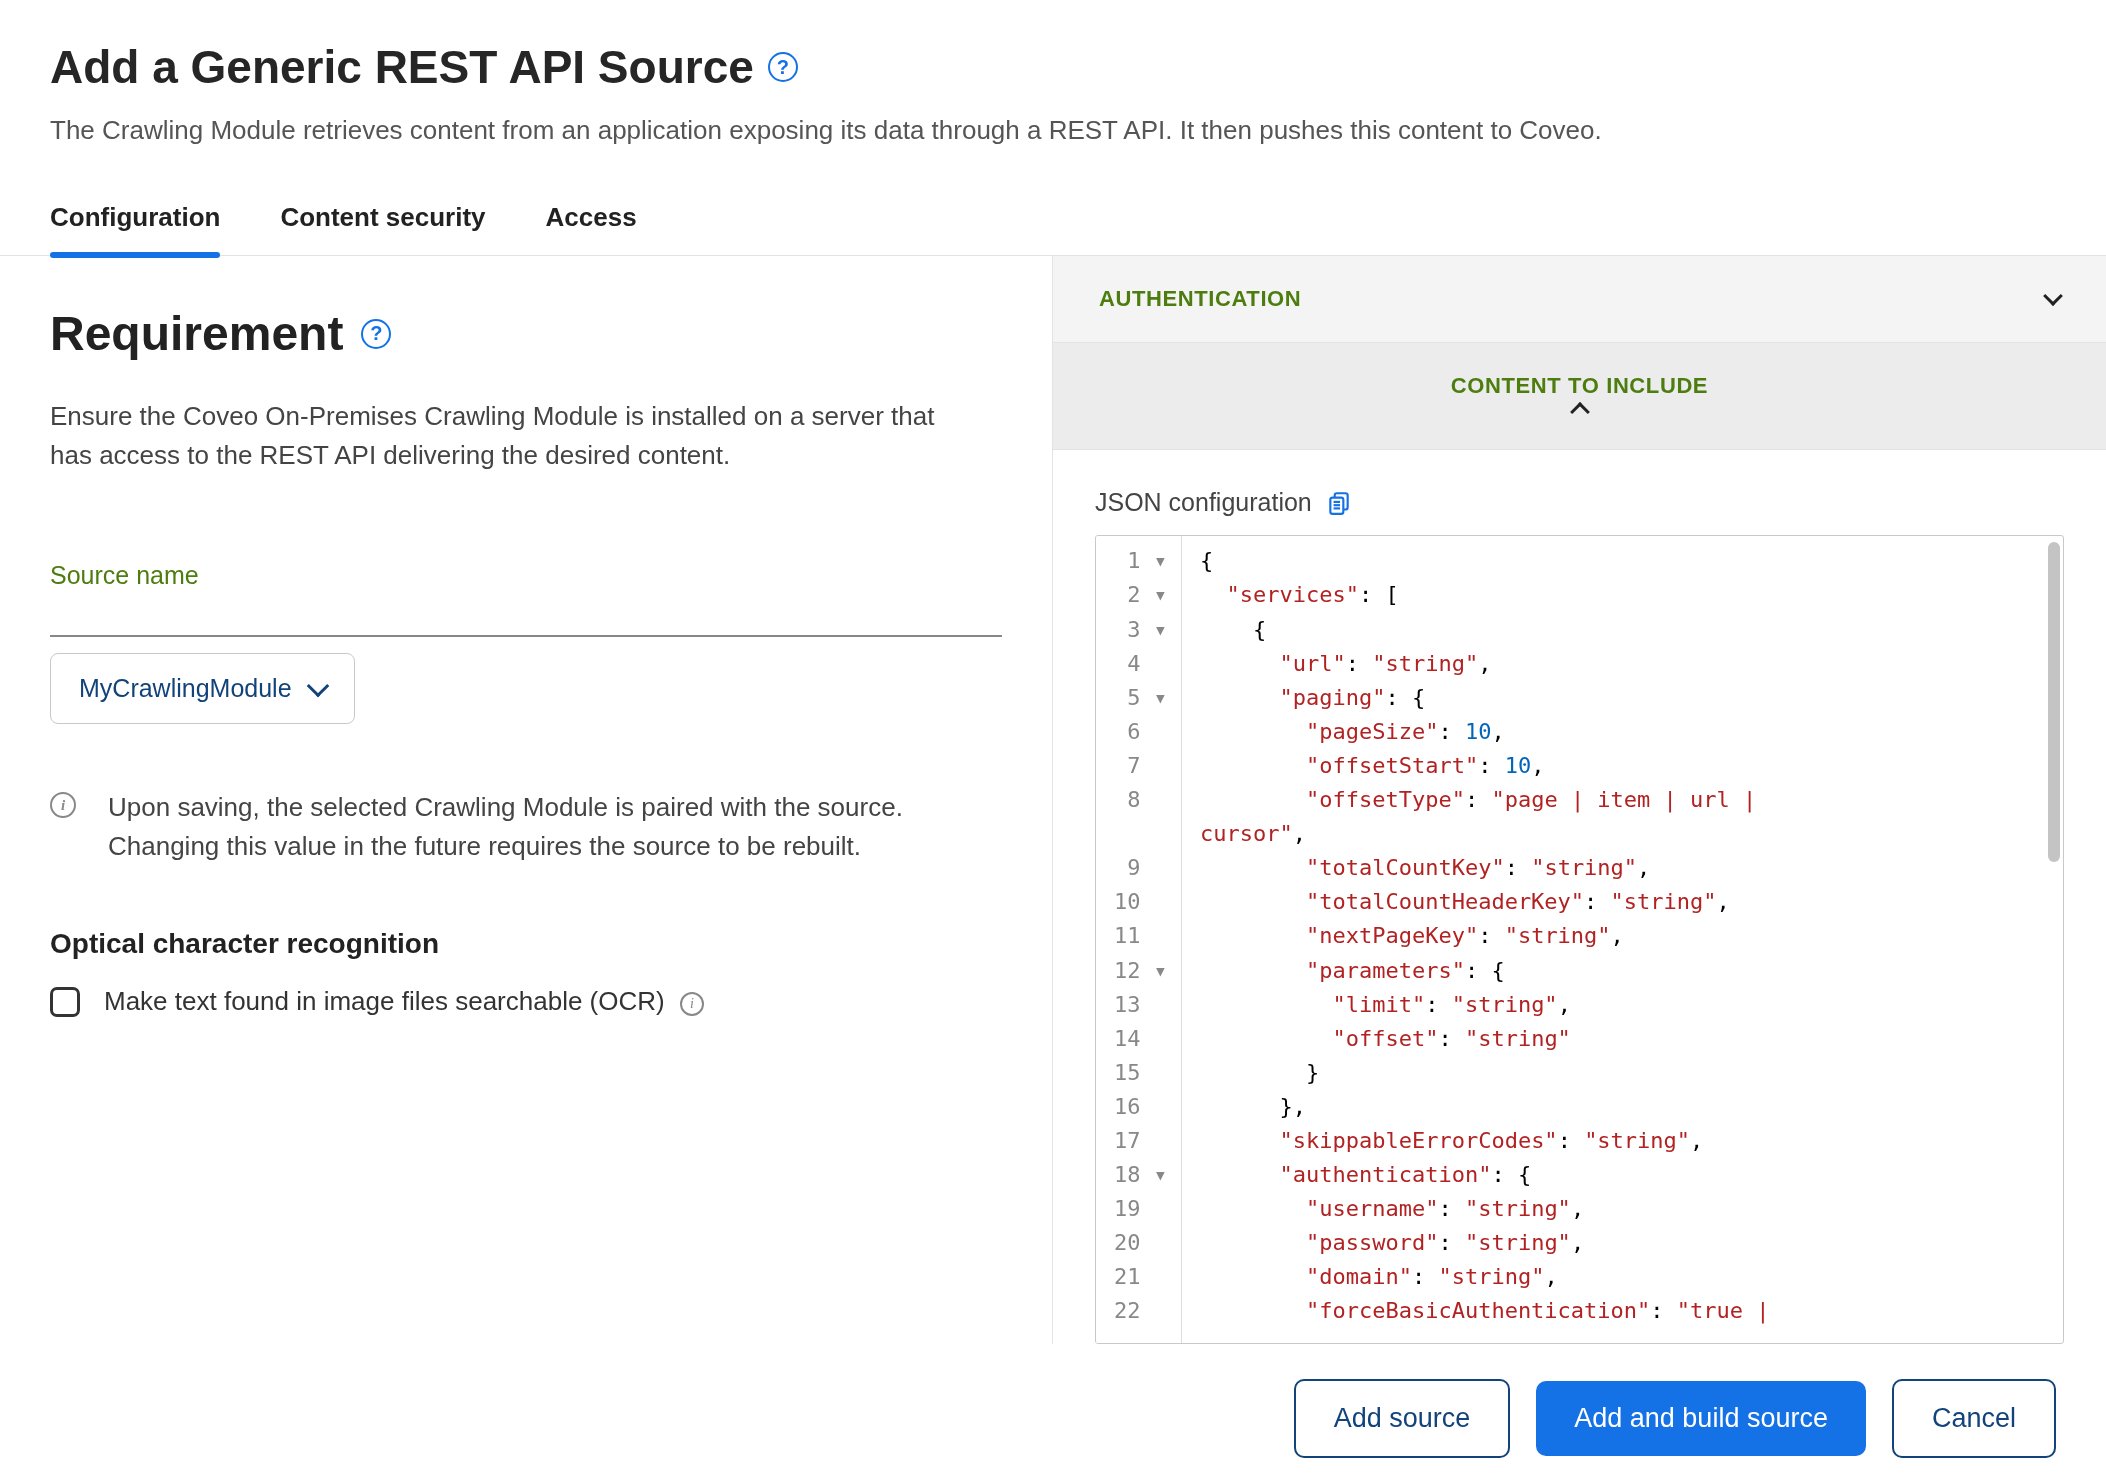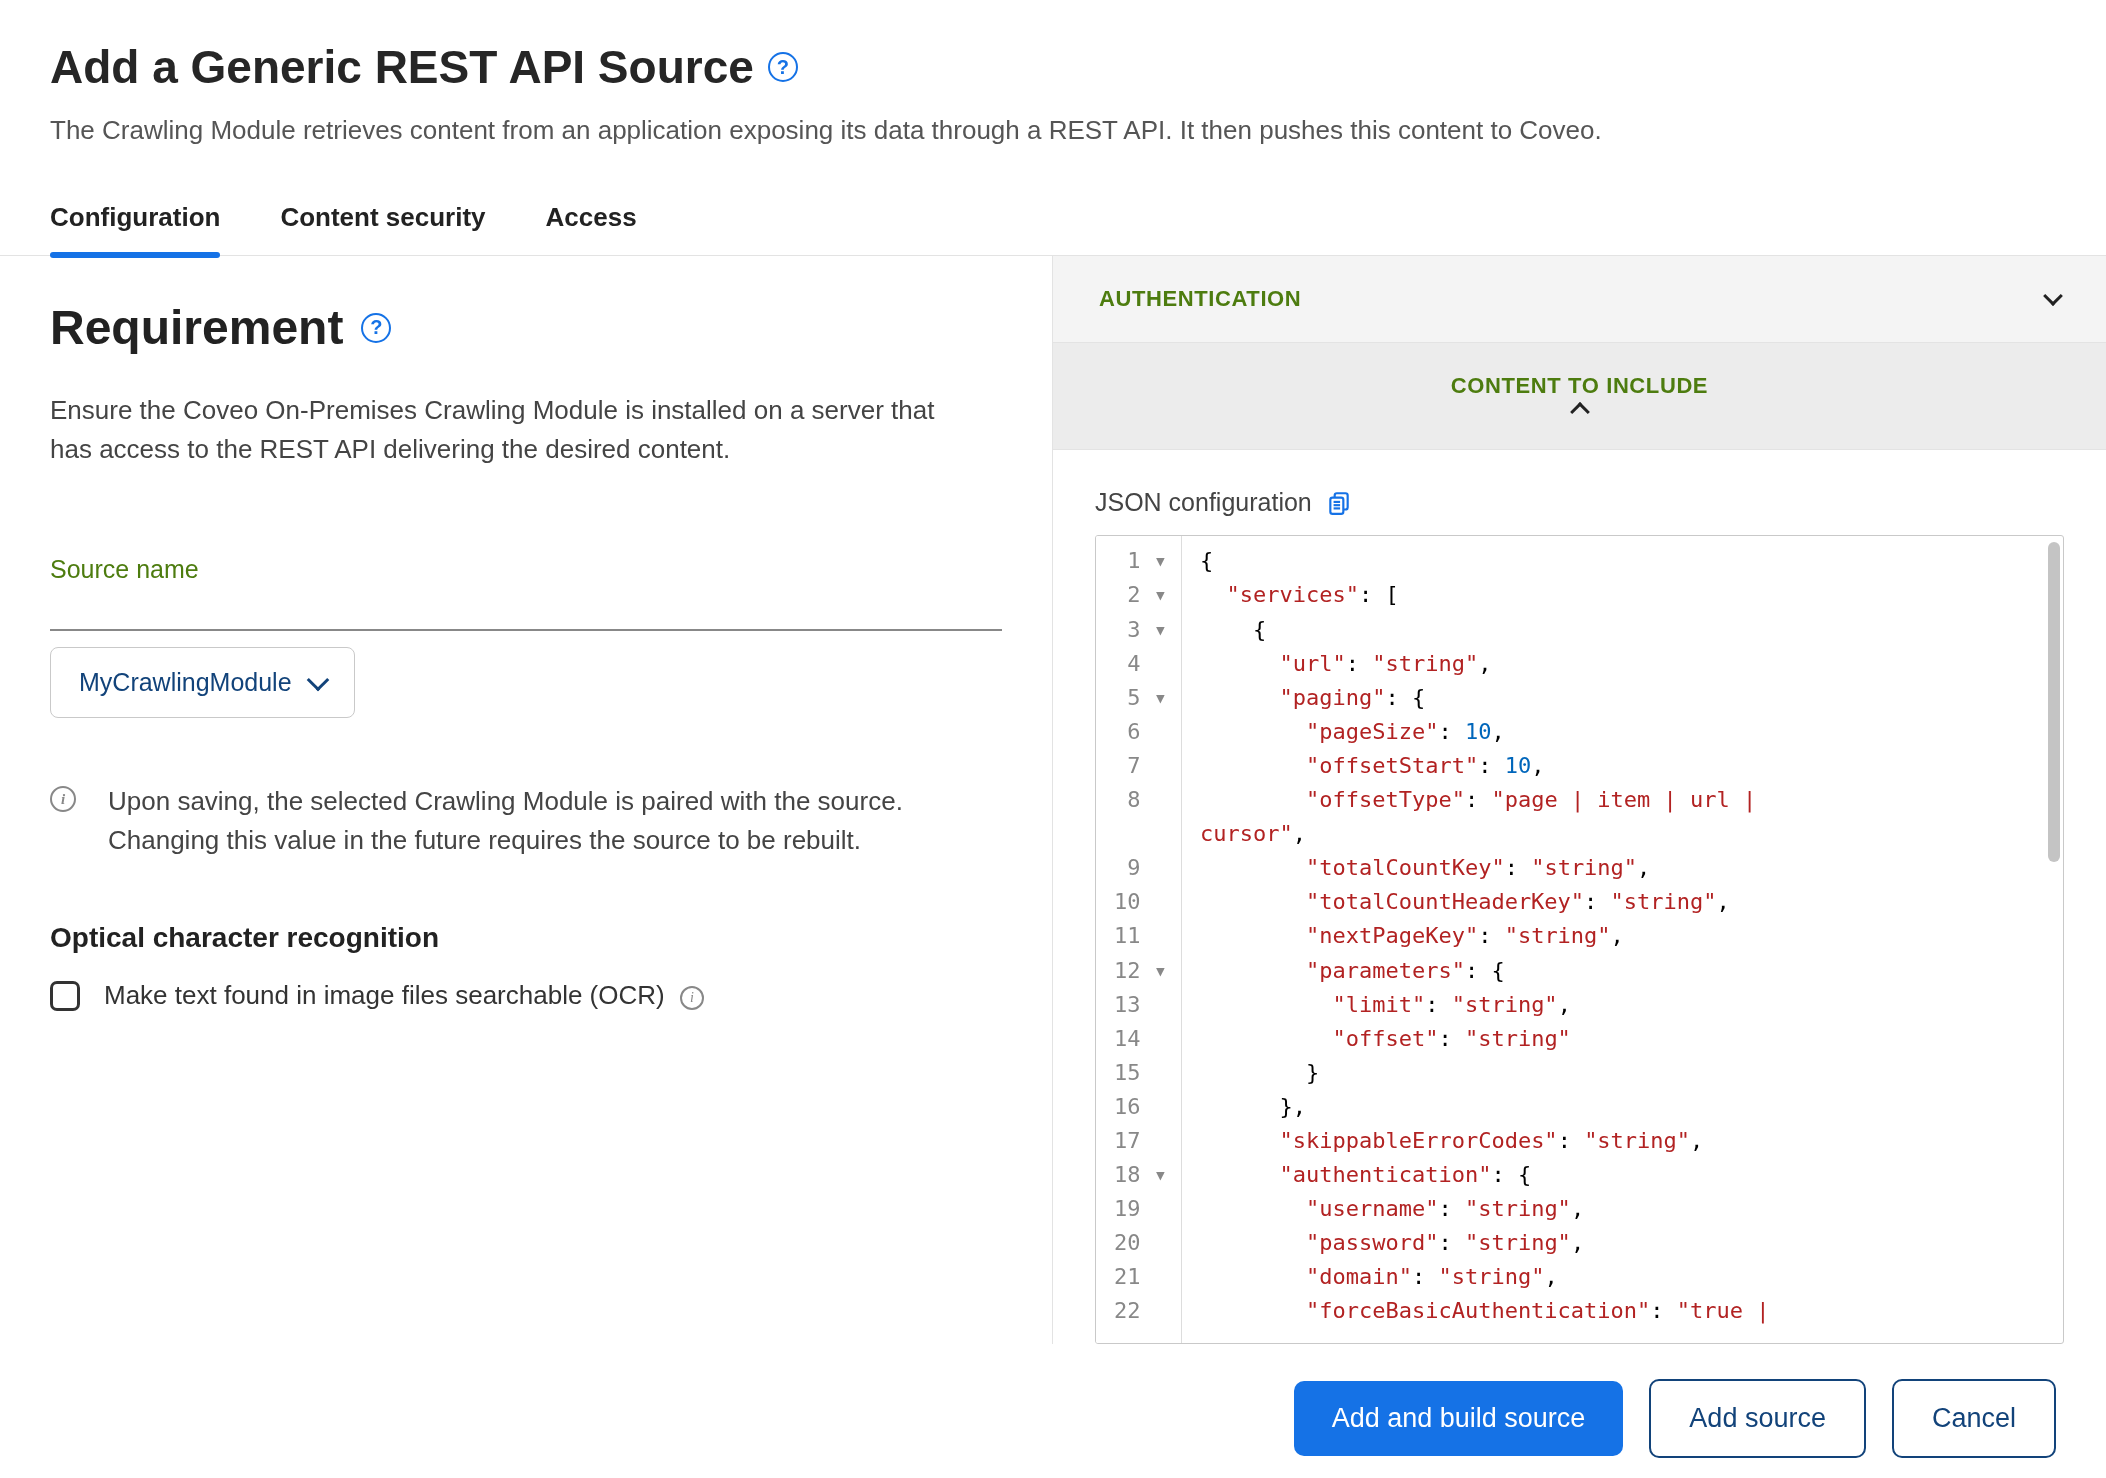--- a/index.html
+++ b/index.html
@@ -9,21 +9,21 @@
   .title-row { display: flex; align-items: center; gap: 14px; }
   .page-title { font-size: 46px; font-weight: 600; color: #262626; }
   .help-circle { width: 30px; height: 30px; border: 2.5px solid #1572E6; border-radius: 50%; color: #1572E6; display: inline-flex; align-items: center; justify-content: center; font-size: 20px; font-weight: 700; flex: 0 0 auto; }
   .subtitle { font-size: 26px; color: #555; margin-top: 18px; line-height: 1.4; }
   .tabs { display: flex; gap: 60px; margin-top: 54px; border-bottom: 1px solid #e3e3e3; padding-left: 50px; text-align: right; }
   .tab { font-size: 26px; font-weight: 700; color: #222; padding-bottom: 22px; position: relative; cursor: pointer; }
   .tab.active::after { content: ""; position: absolute; left: 0; right: 0; bottom: -3px; height: 6px; background: #1572E6; border-radius: 3px; }
   .body { display: flex; height: calc(100% - 270px - 120px); }
   .left { width: 50%; border-right: 1px solid #e3e3e3; padding: 40px 50px 0 50px; overflow: hidden; }
   .right { width: 50%; display: flex; flex-direction: column; }
-  .req-title-row { display: flex; align-items: center; gap: 18px; margin-top: 4px; }
+  .req-title-row { display: flex; align-items: center; gap: 18px; margin-top: 10px; }
   .req-title { font-size: 48px; font-weight: 600; }
   .req-text { font-size: 26px; color: #444; margin-top: 36px; line-height: 1.5; max-width: 920px; }
   .primary-btn { display: inline-block; background: #1572E6; color: #fff; font-size: 27px; font-weight: 600; border: none; border-radius: 10px; padding: 24px 38px; margin-top: 34px; cursor: pointer; }
   .field-label { font-size: 25px; color: #4d7c0f; margin-top: 86px; display: block; }
   .underline-input { width: 100%; border: none; border-bottom: 2px solid #888; font-size: 25px; padding: 10px 0 6px 0; outline: none; background: transparent; }
   .paired-label { font-size: 25px; color: #555; margin-top: 72px; }
   .select-box { display: inline-flex; align-items: center; gap: 18px; border: 1.5px solid #c9c9c9; border-radius: 8px; padding: 20px 28px; margin-top: 16px; color: #12437A; font-size: 25px; font-weight: 500; cursor: pointer; }
   .chevron-down { width: 16px; height: 16px; border-right: 3px solid #12437A; border-bottom: 3px solid #12437A; transform: rotate(45deg); margin-top: -6px; }
   .note-row { display: flex; gap: 32px; margin-top: 64px; align-items: flex-start; }
   .info-icon-circle { width: 26px; height: 26px; border: 2px solid #888; border-radius: 50%; display: flex; align-items: center; justify-content: center; font-size: 15px; color: #888; font-weight: 700; flex: 0 0 auto; margin-top: 4px; font-family: Georgia, serif; font-style: italic;}
@@ -152,17 +152,17 @@
               <div class="gl">22  </div>
             </div>
           <div class="code" id="code"><div><span class="p">{</span></div><div><span class="p">  </span><span class="k">"services"</span><span class="p">: [</span></div><div><span class="p">    {</span></div><div><span class="p">      </span><span class="k">"url"</span><span class="p">: </span><span class="k">"string"</span><span class="p">,</span></div><div><span class="p">      </span><span class="k">"paging"</span><span class="p">: {</span></div><div><span class="p">        </span><span class="k">"pageSize"</span><span class="p">: </span><span class="num">10</span><span class="p">,</span></div><div><span class="p">        </span><span class="k">"offsetStart"</span><span class="p">: </span><span class="num">10</span><span class="p">,</span></div><div><span class="p">        </span><span class="k">"offsetType"</span><span class="p">: </span><span class="k">"page | item | url | </span></div><div><span class="k">cursor"</span><span class="p">,</span></div><div><span class="p">        </span><span class="k">"totalCountKey"</span><span class="p">: </span><span class="k">"string"</span><span class="p">,</span></div><div><span class="p">        </span><span class="k">"totalCountHeaderKey"</span><span class="p">: </span><span class="k">"string"</span><span class="p">,</span></div><div><span class="p">        </span><span class="k">"nextPageKey"</span><span class="p">: </span><span class="k">"string"</span><span class="p">,</span></div><div><span class="p">        </span><span class="k">"parameters"</span><span class="p">: {</span></div><div><span class="p">          </span><span class="k">"limit"</span><span class="p">: </span><span class="k">"string"</span><span class="p">,</span></div><div><span class="p">          </span><span class="k">"offset"</span><span class="p">: </span><span class="k">"string"</span></div><div><span class="p">        }</span></div><div><span class="p">      },</span></div><div><span class="p">      </span><span class="k">"skippableErrorCodes"</span><span class="p">: </span><span class="k">"string"</span><span class="p">,</span></div><div><span class="p">      </span><span class="k">"authentication"</span><span class="p">: {</span></div><div><span class="p">        </span><span class="k">"username"</span><span class="p">: </span><span class="k">"string"</span><span class="p">,</span></div><div><span class="p">        </span><span class="k">"password"</span><span class="p">: </span><span class="k">"string"</span><span class="p">,</span></div><div><span class="p">        </span><span class="k">"domain"</span><span class="p">: </span><span class="k">"string"</span><span class="p">,</span></div><div><span class="p">        </span><span class="k">"forceBasicAuthentication"</span><span class="p">: </span><span class="k">"true | </span></div></div>
           <div class="scrollbar-thumb"></div>
         </div>
       </div>
     </div>
   </div>
 
   <div class="footer">
+    <button class="btn btn-outline">Add source</button>
     <button class="btn btn-primary">Add and build source</button>
-    <button class="btn btn-outline">Add source</button>
     <button class="btn btn-outline">Cancel</button>
   </div>
 </div>
 
 </body></html>

